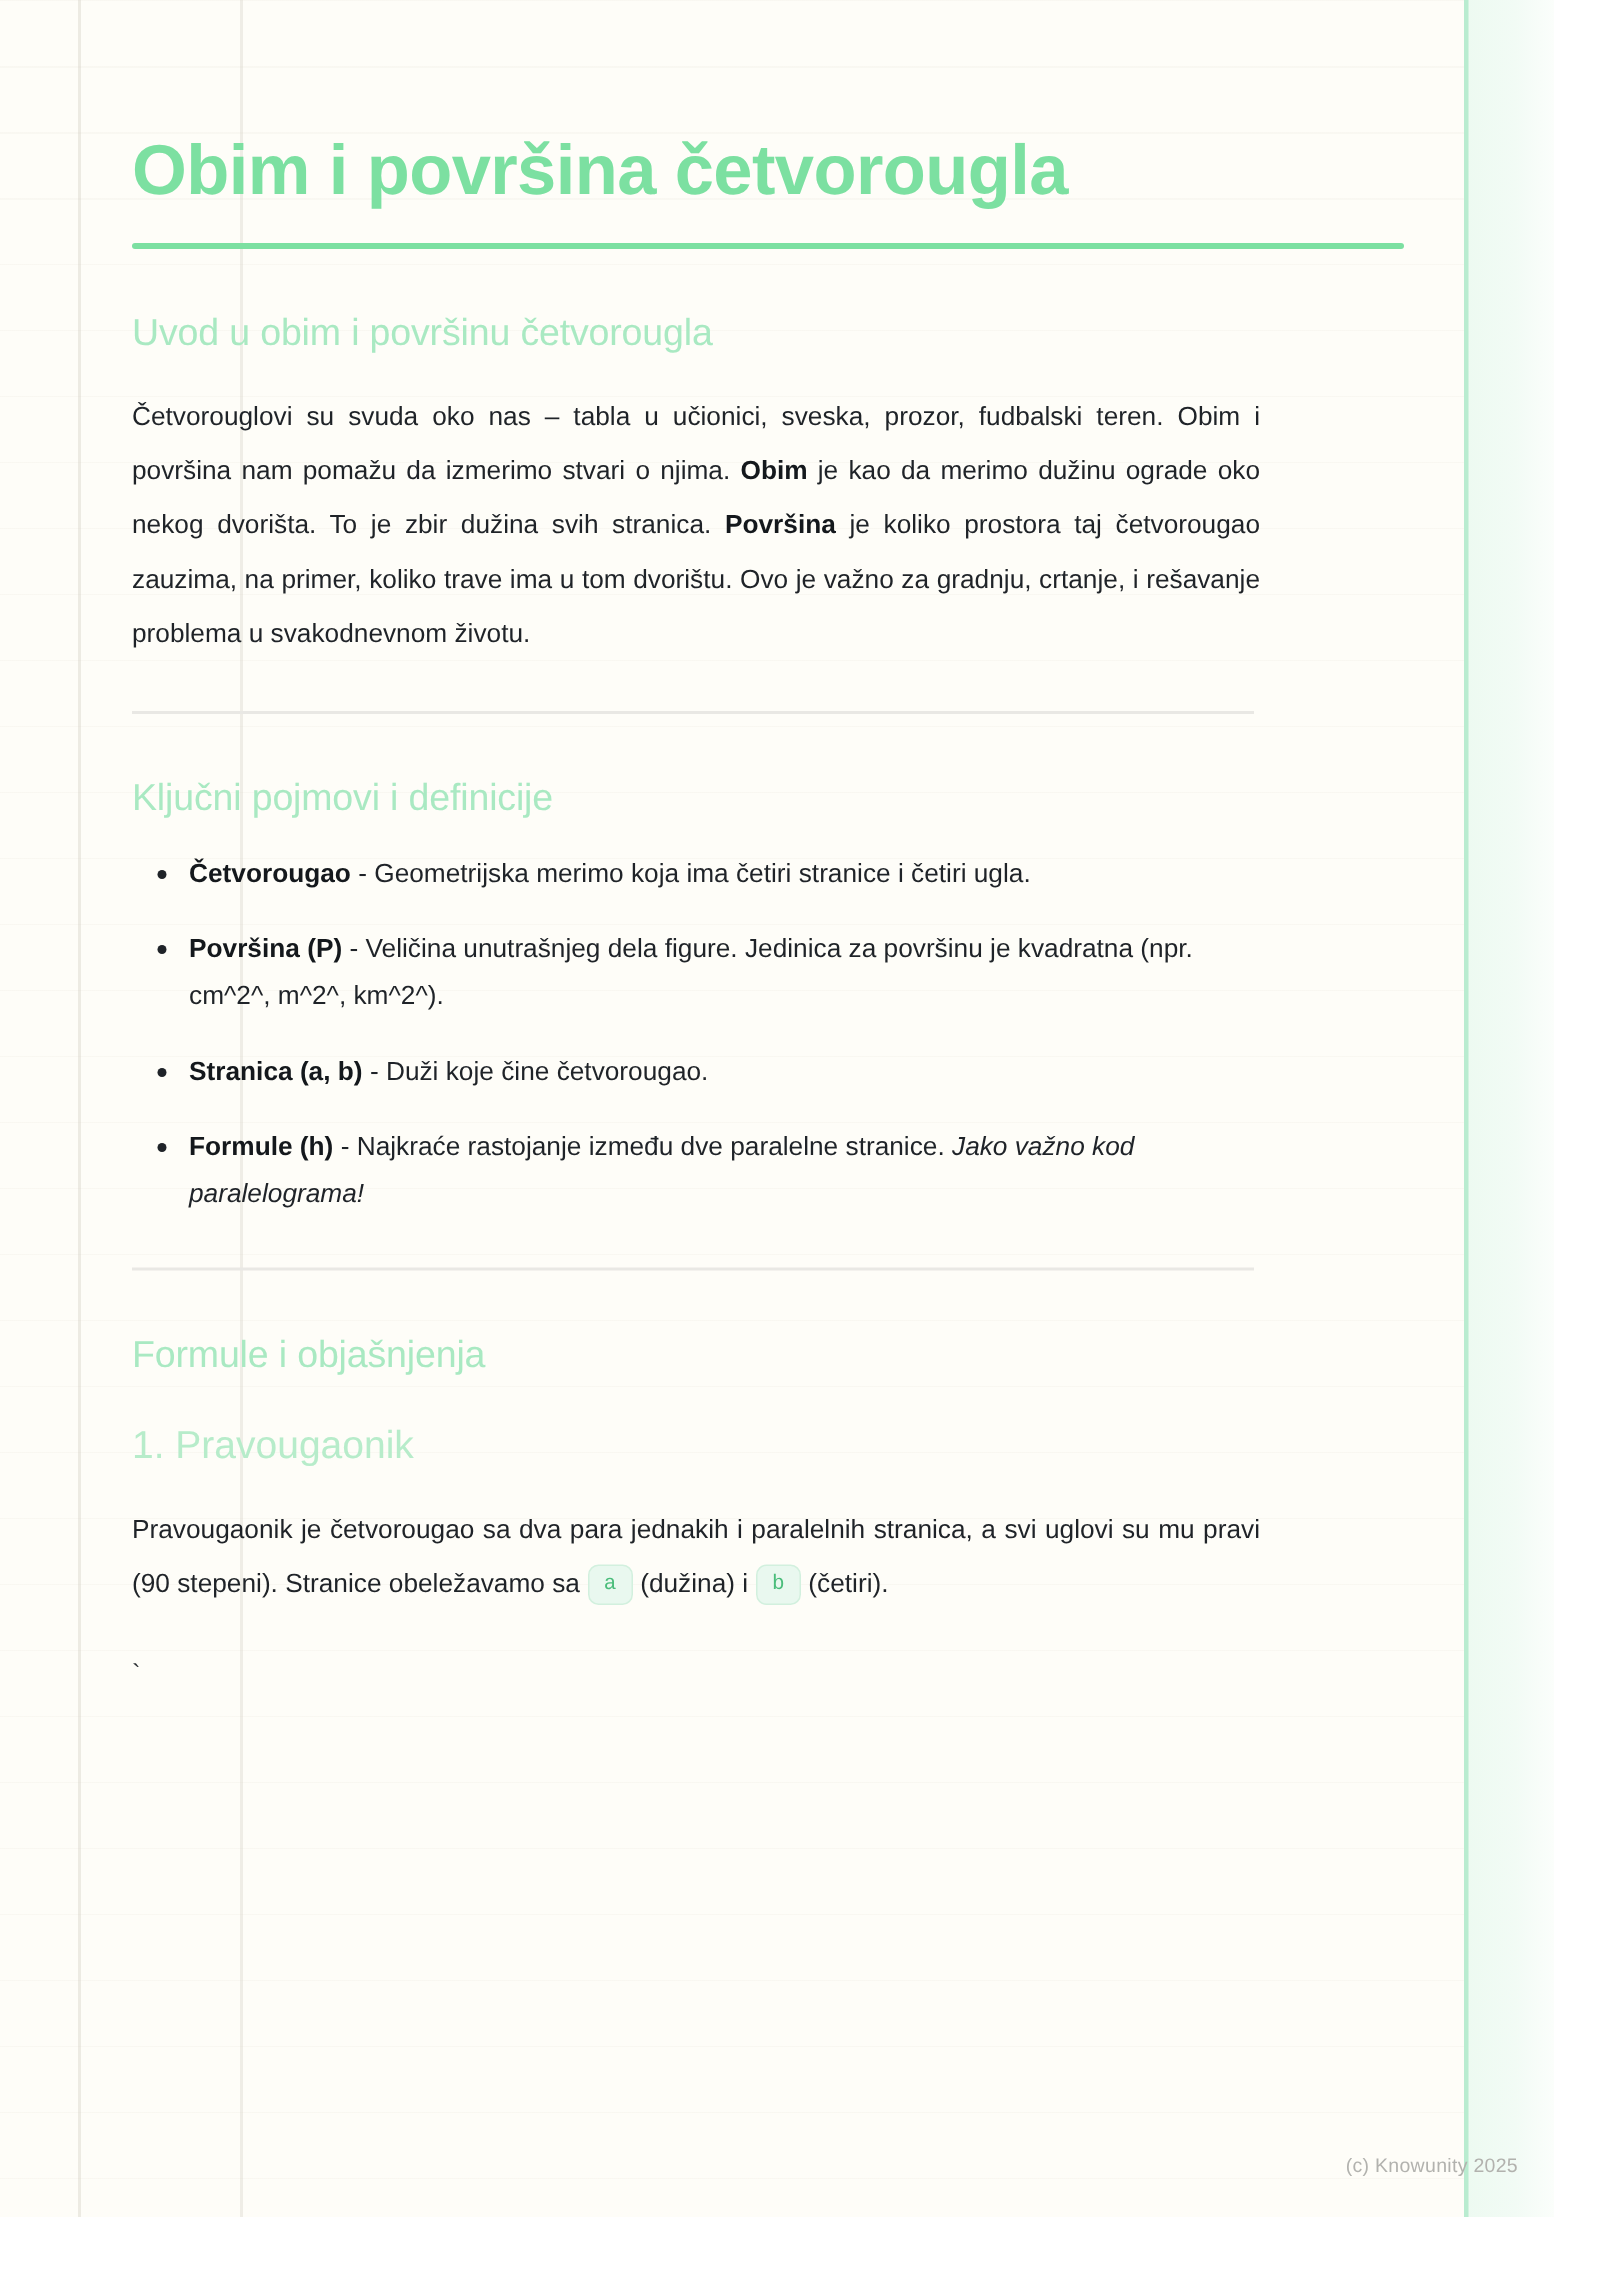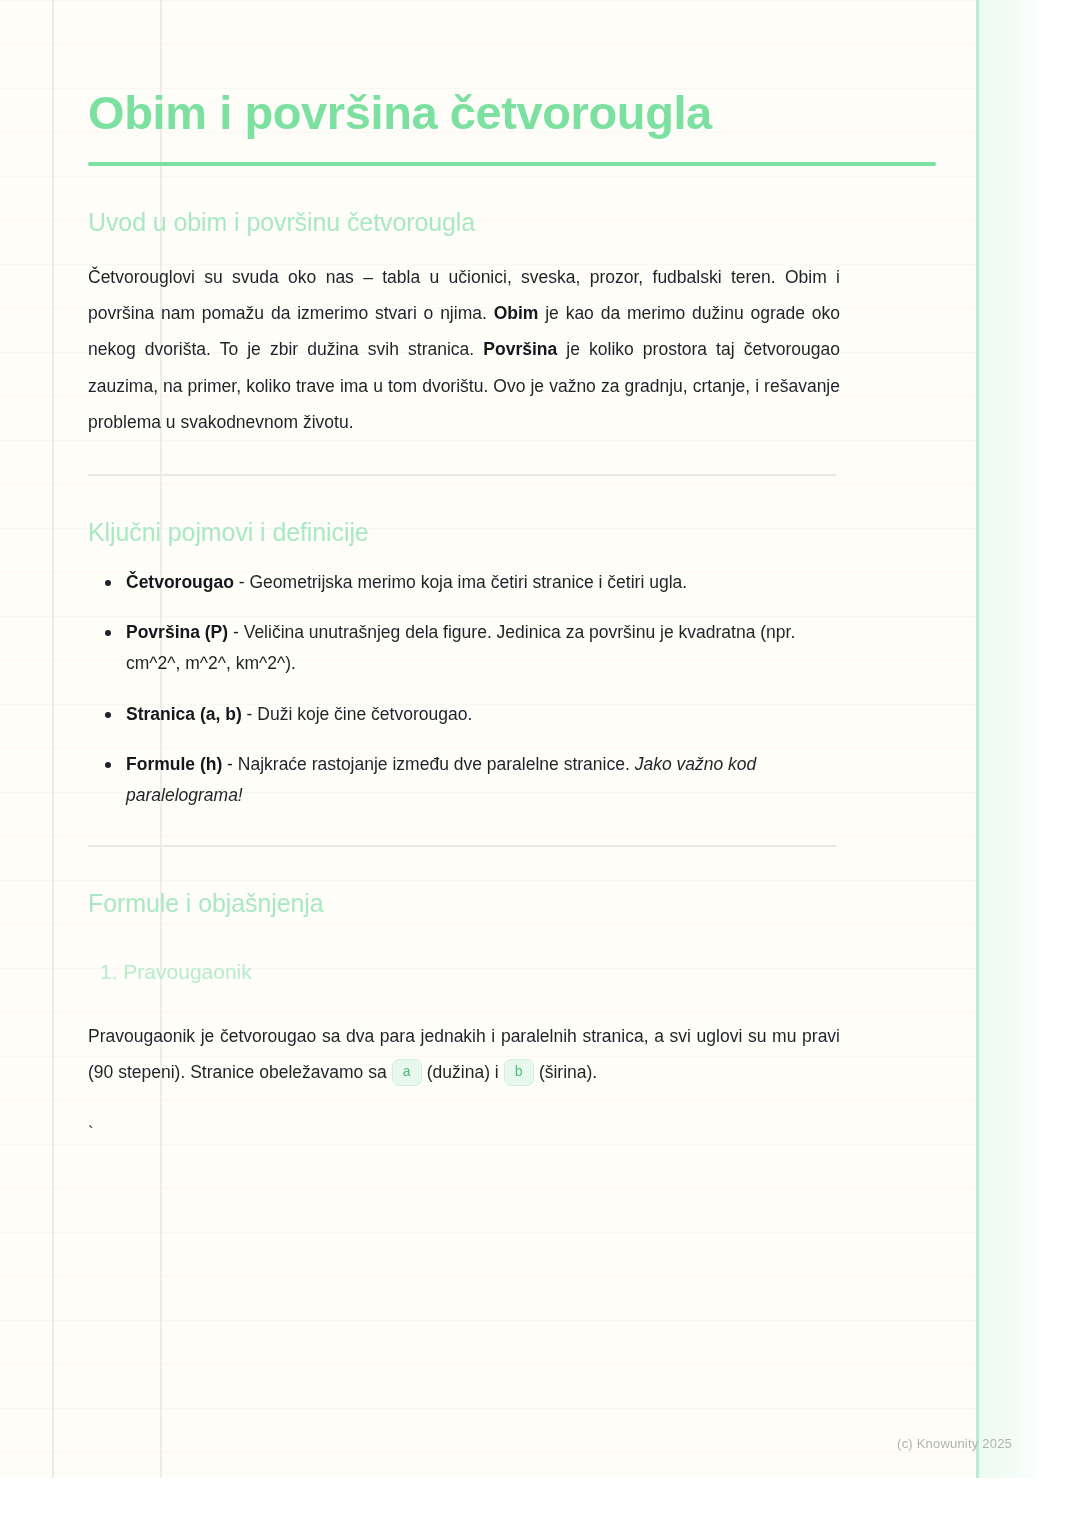--- a/index.html
+++ b/index.html
@@ -108,23 +108,23 @@
   h2.section {
     margin: 0;
     padding-top: 42px;
     font-size: 25px;
     font-weight: normal;
     letter-spacing: -0.1px;
     color: #a9e9c2;
   }
 
   h3.subsection {
-    margin: 12px;
+    margin: 0;
     padding-top: 30px;
-    font-size: 21px;
+    font-size: 26px;
     font-weight: normal;
     color: #b7ecca;
   }
 
   p.body {
     margin: 0;
     padding-top: 22px;
     font-size: 17.5px;
     line-height: 2.07;
     color: #1f2328;
@@ -228,21 +228,21 @@
       <li><b>Površina (P)</b><span> - Veličina unutrašnjeg dela figure. Jedinica za površinu je kvadratna (npr. cm^2^, m^2^, km^2^).</span></li>
       <li><b>Stranica (a, b)</b><span> - Duži koje čine četvorougao.</span></li>
       <li><b>Formule (h)</b><span> - Najkraće rastojanje između dve paralelne stranice. </span><i class="em">Jako važno kod paralelograma!</i></li>
     </ul>
 
     <hr class="sep">
 
     <h2 class="section">Formule i objašnjenja</h2>
     <h3 class="subsection">1. Pravougaonik</h3>
 
-    <p class="body"><span>Pravougaonik je četvorougao sa dva para jednakih i paralelnih stranica, a svi uglovi su mu pravi (90 stepeni). Stranice obeležavamo sa </span><code class="chip">a</code><span> (dužina) i </span><code class="chip">b</code><span> (širina).</span></p>
+    <p class="body"><span>Pravougaonik je četvorougao sa dva para jednakih i paralelnih stranica, a svi uglovi su mu pravi (90 stepeni). Stranice obeležavamo sa </span><code class="chip">a</code><span> (dužina) i </span><code class="chip">b</code><span> (četiri).</span></p>
 
     <div class="stray-tick">`</div>
 
   </div>
 
   <div id="footer">(c) Knowunity 2025</div>
 
 </div>
 
 </body></html>

